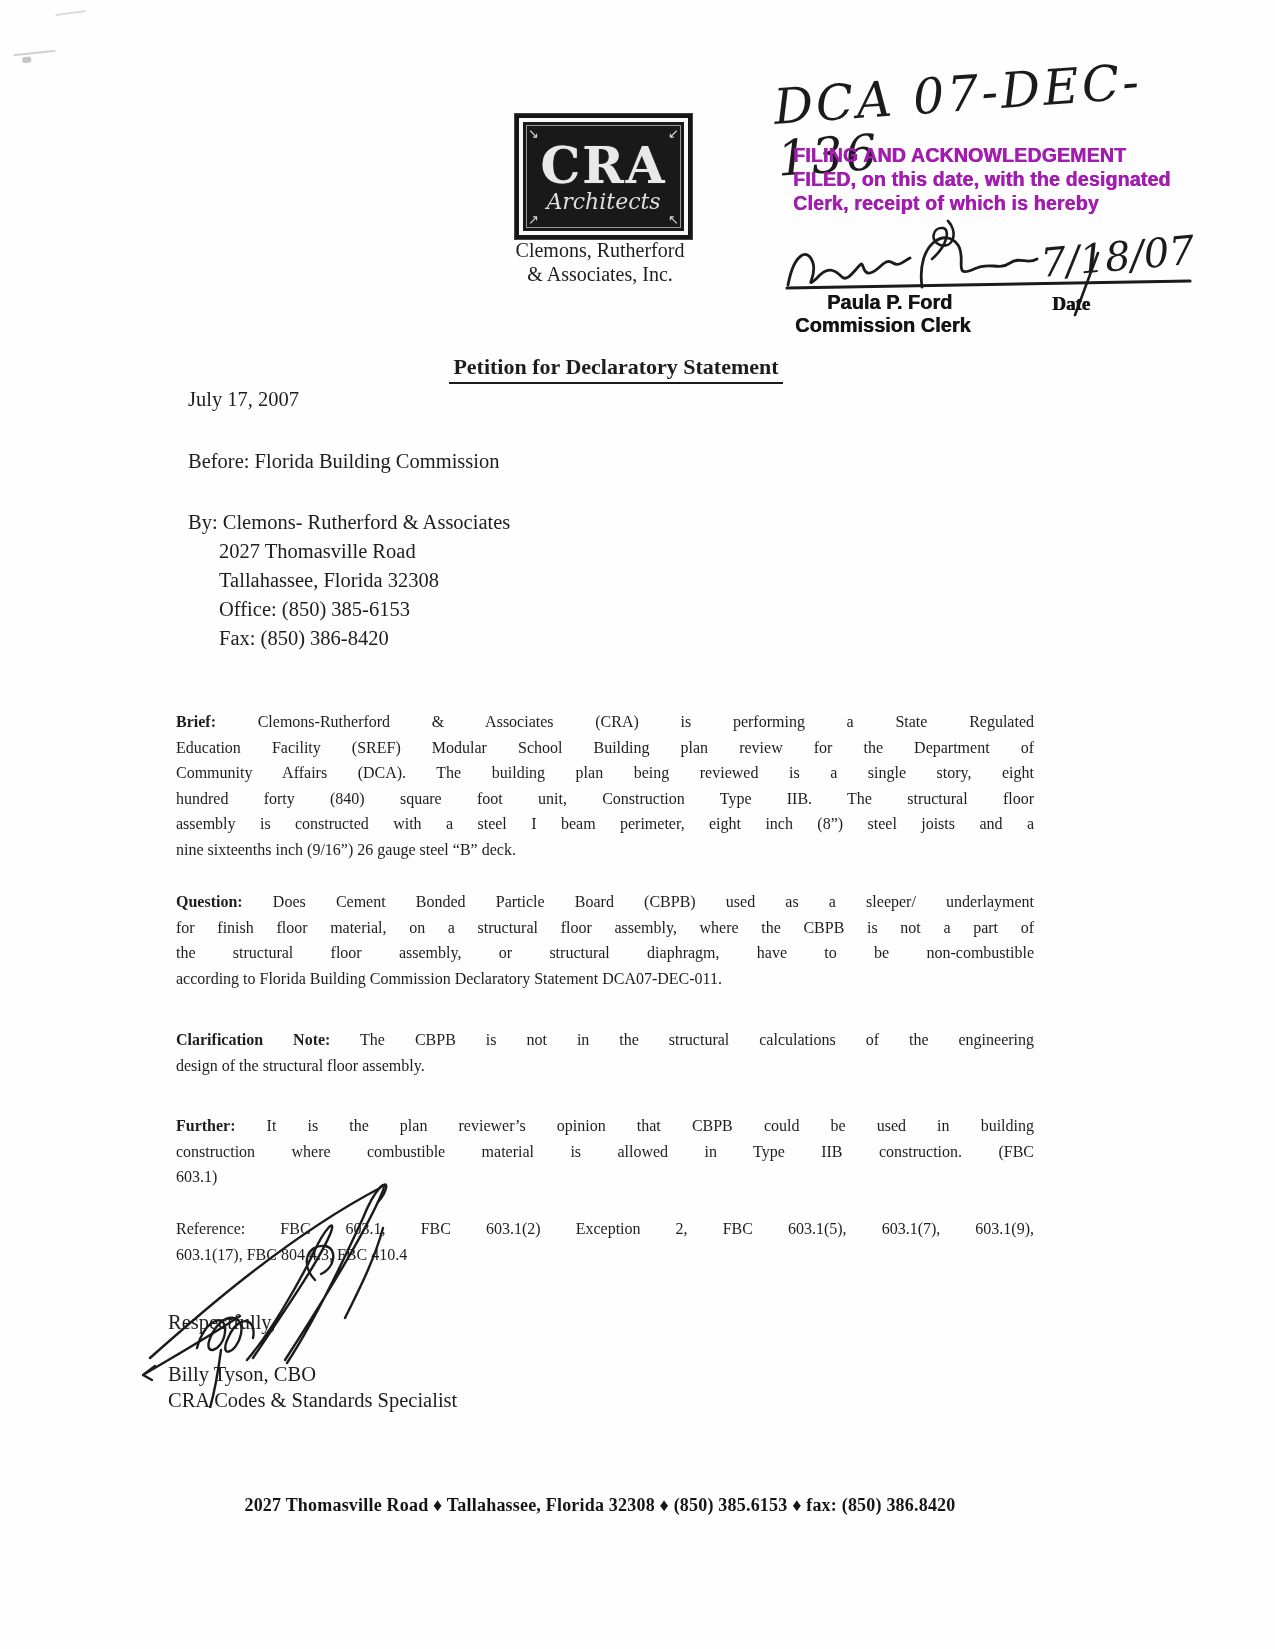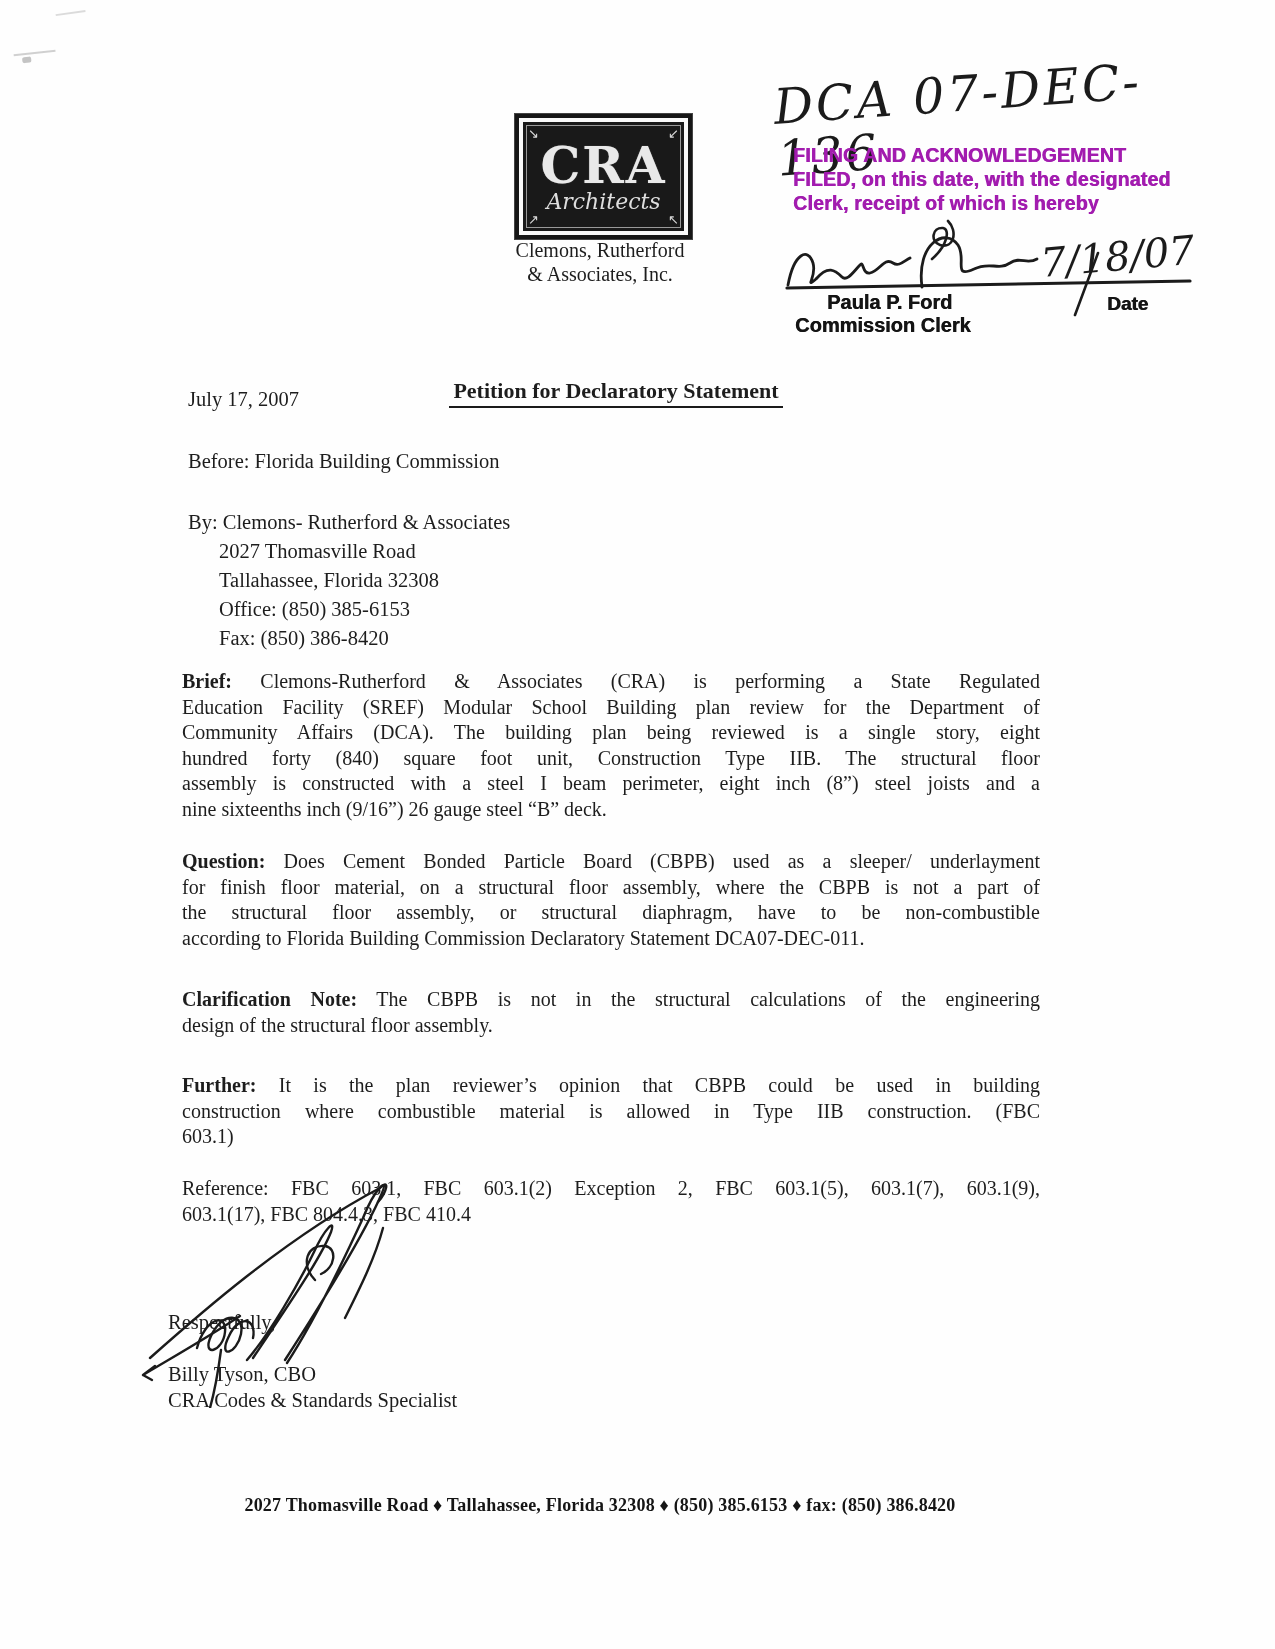--- a/index.html
+++ b/index.html
@@ -30,30 +30,30 @@
   .case-number{left:772px; top:82px; width:460px;
     font-family:"DejaVu Serif", serif; font-style:italic; font-size:49px; line-height:52px;
     letter-spacing:3px; transform:rotate(-4deg); transform-origin:left top; color:#1b1b1b;}
   .stamp-lines{left:793px; top:143px; width:420px;
     font-family:"Liberation Sans", sans-serif; font-weight:bold; font-size:19.5px; line-height:24px;
     color:#a21caf; text-shadow:.6px 0 0 currentColor; letter-spacing:.2px;}
   .clerk-svg{left:780px; top:215px; width:415px; height:110px; pointer-events:none;}
   .clerk-svg path, .clerk-svg line{fill:none; stroke:#1b1b1b; stroke-linecap:round; stroke-linejoin:round;}
   .clerk-name{left:795px; top:291px; font-family:"Liberation Sans", sans-serif; font-weight:bold; font-size:20px; color:#141414; text-shadow:.5px 0 0 currentColor;margin-left:32px;}
   .clerk-title{left:795px; top:314px; font-family:"Liberation Sans", sans-serif; font-weight:bold; font-size:20px; color:#141414; text-shadow:.5px 0 0 currentColor;}
-  .date-label{left:1107px; top:293px; font-family:Liberation Sans, sans-serif; font-weight:bold; font-size:19px; color:#141414; text-shadow:.7px 0 0 currentColor;}
+  .date-label{left:1052px; top:293px; font-family:Liberation Serif, serif; font-weight:bold; font-size:19px; color:#141414; text-shadow:.7px 0 0 currentColor;}
 
   
-  .title{left:316px; top:354px; width:600px; text-align:center; font-size:22px; font-weight:bold;margin-top:24px;}
+  .title{left:316px; top:354px; width:600px; text-align:center; font-size:22px; font-weight:bold;}
   .title span{display:inline-block; border-bottom:2.5px solid #1a1a1a; padding:0 4px 2px 4px;}
   .dateline{left:188px; top:388px; font-size:20.5px;}
   .before{left:188px; top:450px; font-size:20.5px;}
   .byblock{left:188px; top:508px; font-size:20.5px; line-height:29px;}
   .byblock .addr{margin-left:31px;}
-  .para{left:182px; width:858px; font-size:20px; line-height:25.5px;}
+  .para{left:176px; width:858px; font-size:16px; line-height:25.5px;margin-top:40px;}
   .para .jl{text-align:justify; text-align-last:justify;}
   .para .jl.last{text-align-last:left;}
   .p-brief{top:669px;} .p-question{top:849px;} .p-clarification{top:987px;}
   .p-further{top:1073px;} .p-reference{top:1176px;}
 
   
   .closing{left:168px; top:1311px; font-size:20.5px;}
   .billy-svg{left:135px; top:1168px; width:300px; height:240px; pointer-events:none;}
   .billy-svg path{fill:none; stroke:#1b1b1b; stroke-width:2.4; stroke-linecap:round; stroke-linejoin:round;}
   .signer-name{left:168px; top:1363px; font-size:20.5px;}

